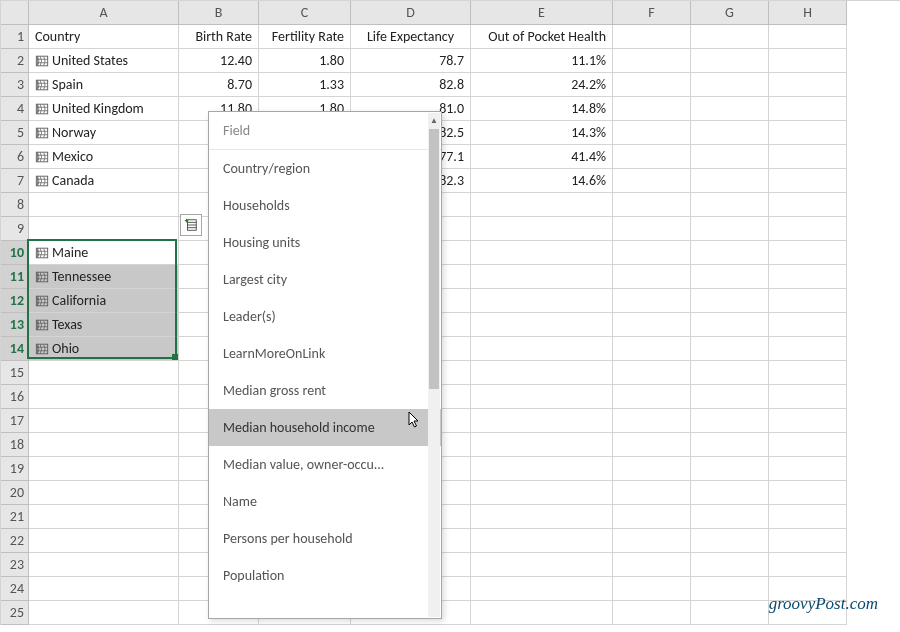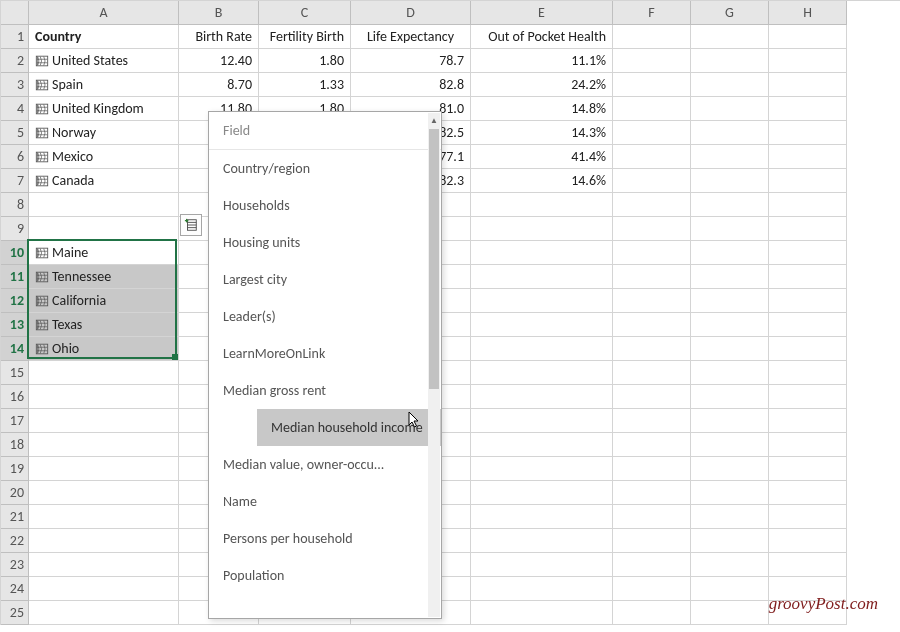--- a/index.html
+++ b/index.html
@@ -49,21 +49,21 @@
   .rowhdr.sel {
     background: #d2d2d2;
     color: #217346;
     font-weight: 600;
   }
   .corner {
     background: #e6e6e6;
     border-right: 1px solid #bfbfbf;
     border-bottom: 1px solid #bfbfbf;
   }
-  .bold { font-weight: 700; }
+  .bold { font-weight: 400; }
   .right { justify-content: flex-end; }
   .center { justify-content: center; }
   .geo-icon {
     width: 14px; height: 12px;
     margin-right: 3px;
     flex-shrink: 0;
   }
   .geo-icon svg { display: block; width: 100%; height: 100%; }
   .selected-range {
     position: absolute;
@@ -109,21 +109,20 @@
     font-size: 14px;
     cursor: pointer;
   }
   .dropdown-item:first-child {
     color: #888;
     border-bottom: 1px solid #e6e6e6;
   }
   .dropdown-item.hover {
     background: #c8c8c8;
     color: #333;
-    margin-left: 48px;
   }
   .scroll-track {
     position: absolute;
     top: 1px; right: 1px; bottom: 1px;
     width: 12px;
     background: #f0f0f0;
   }
   .scroll-arrow {
     height: 14px;
     display: flex;
@@ -136,21 +135,21 @@
   .scroll-thumb {
     position: absolute;
     left: 1px; right: 1px;
     background: #c2c2c2;
     border-radius: 0;
   }
   .watermark {
     position: absolute;
     bottom: 18px;
     right: 22px;
-    color: #7f1d1d;
+    color: #0c4a6e;
     font-family: Georgia, serif;
     font-style: italic;
     font-size: 17px;
     pointer-events: none;
   }
   .cursor-ptr {
     position: absolute;
     width: 14px; height: 18px;
     pointer-events: none;
   }
@@ -170,21 +169,21 @@
     <div class="cell hdr">G</div>
     <div class="cell hdr">H</div>
     <div class="cell rowhdr">1</div>
     <div class="cell bold">
       <span>Country</span>
     </div>
     <div class="cell right">
       <span>Birth Rate</span>
     </div>
     <div class="cell right">
-      <span>Fertility Birth</span>
+      <span>Fertility Rate</span>
     </div>
     <div class="cell center">
       <span>Life Expectancy</span>
     </div>
     <div class="cell right">
       <span>Out of Pocket Health</span>
     </div>
     <div class="cell"></div>
     <div class="cell"></div>
     <div class="cell"></div>

